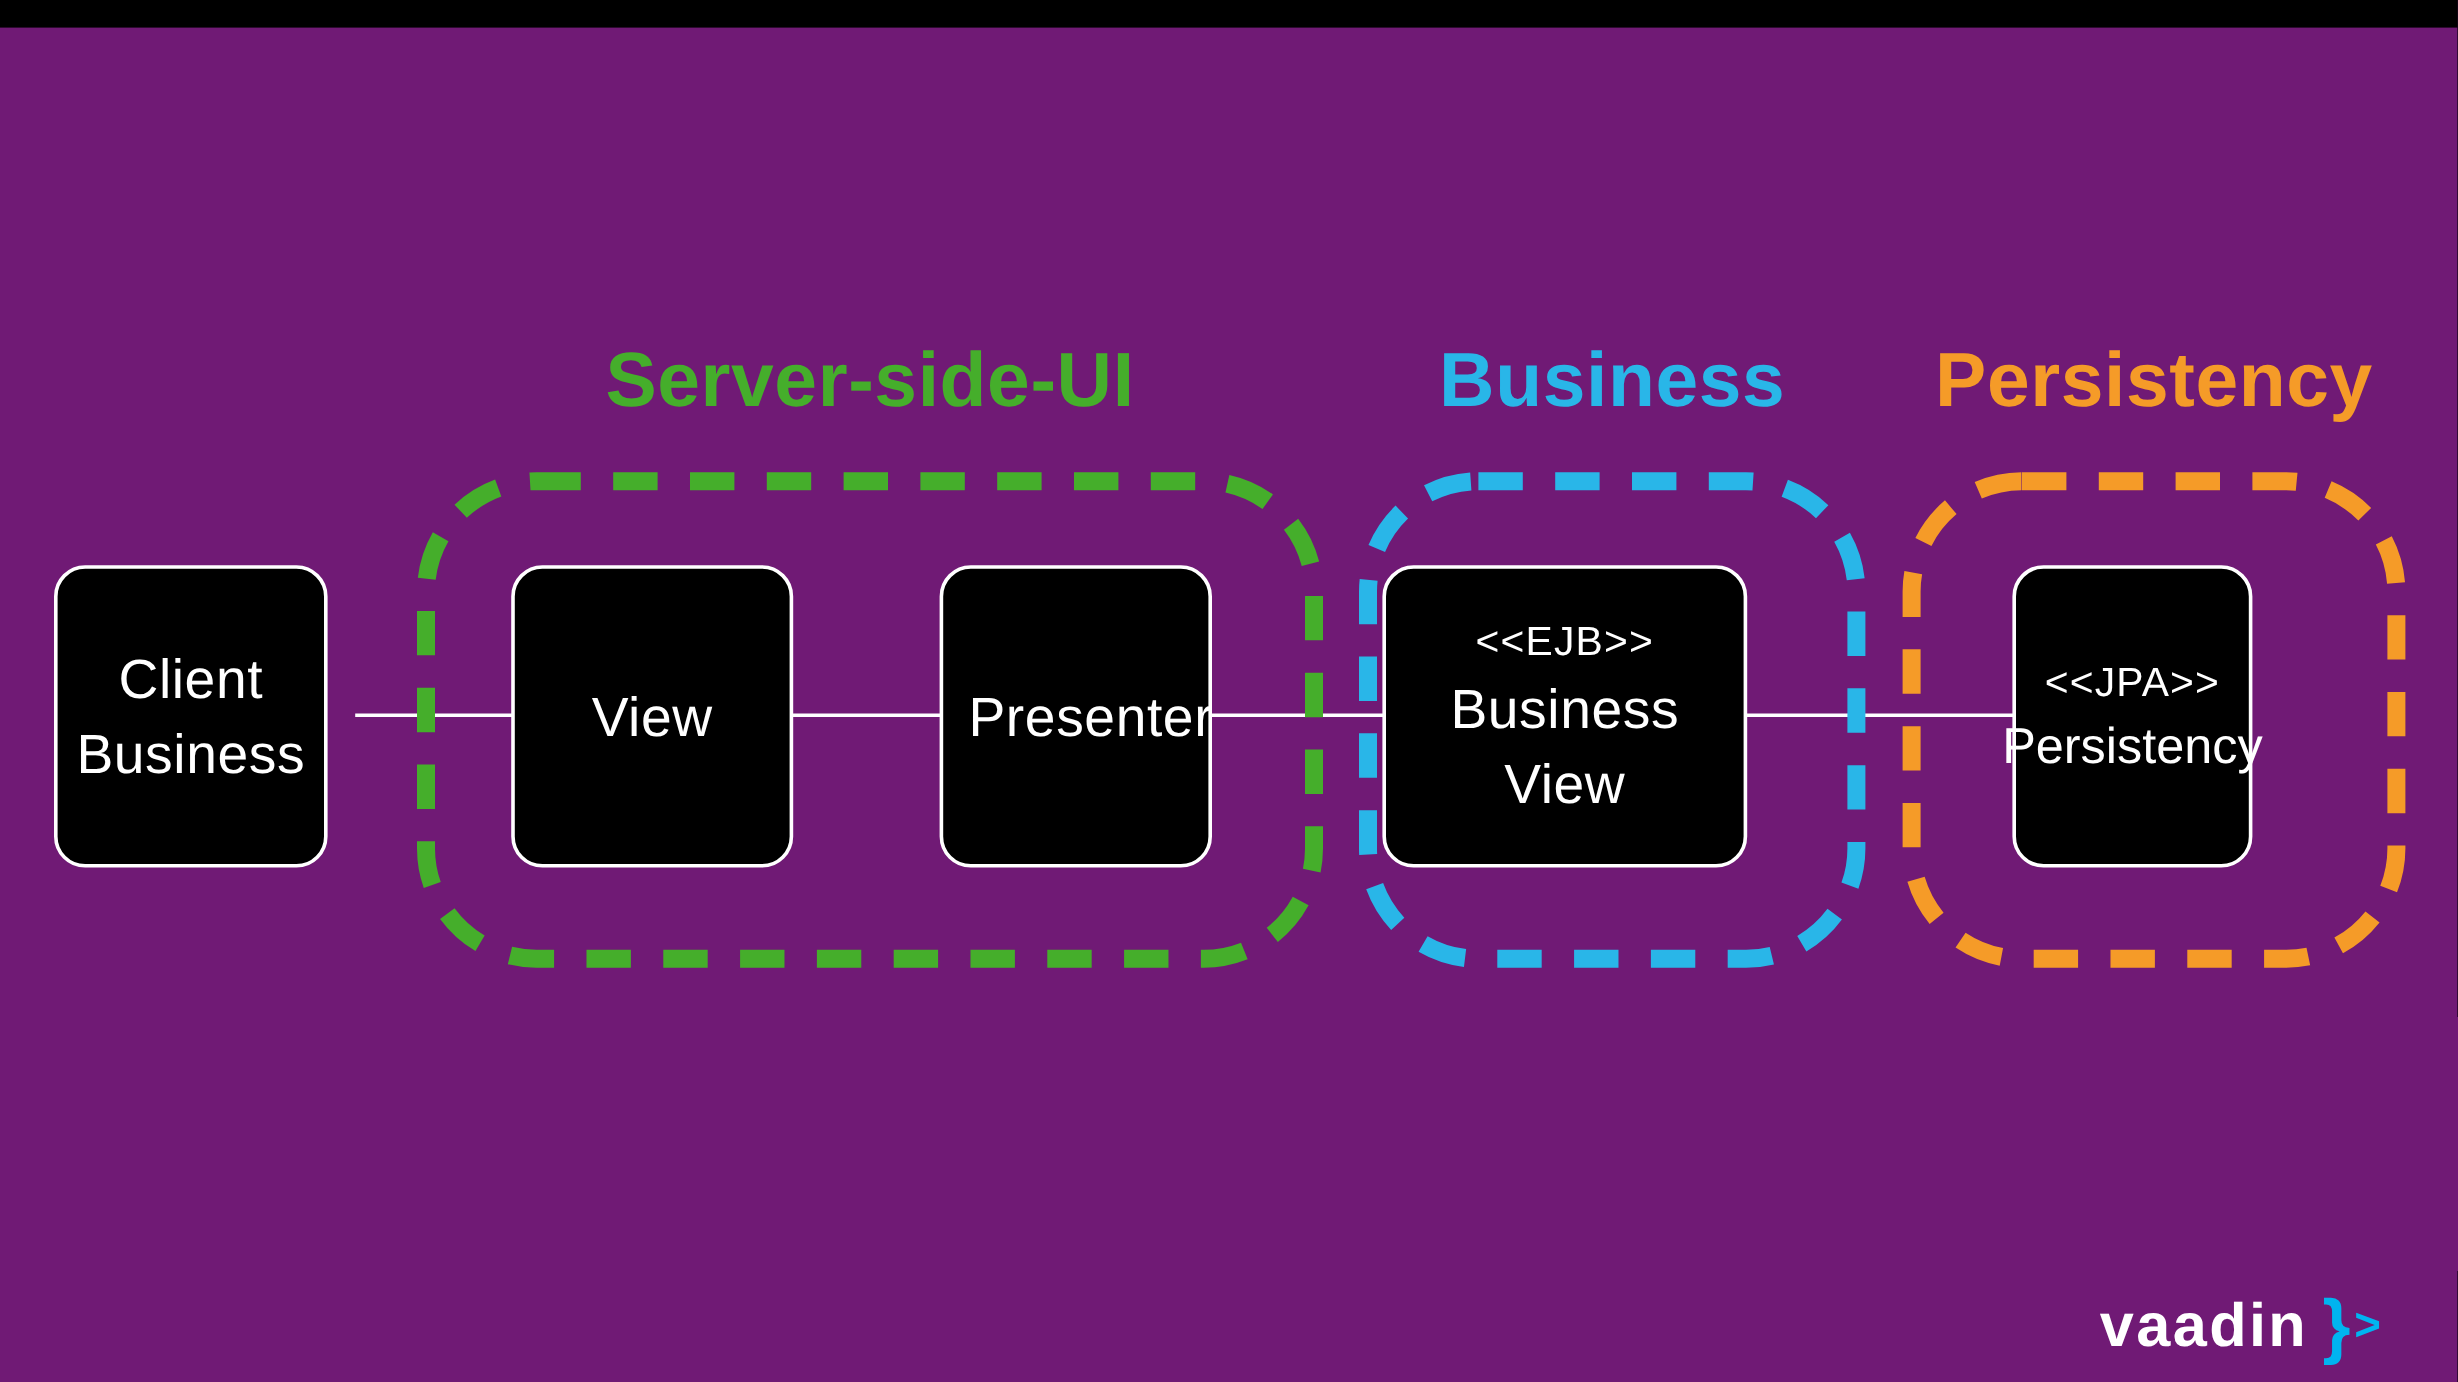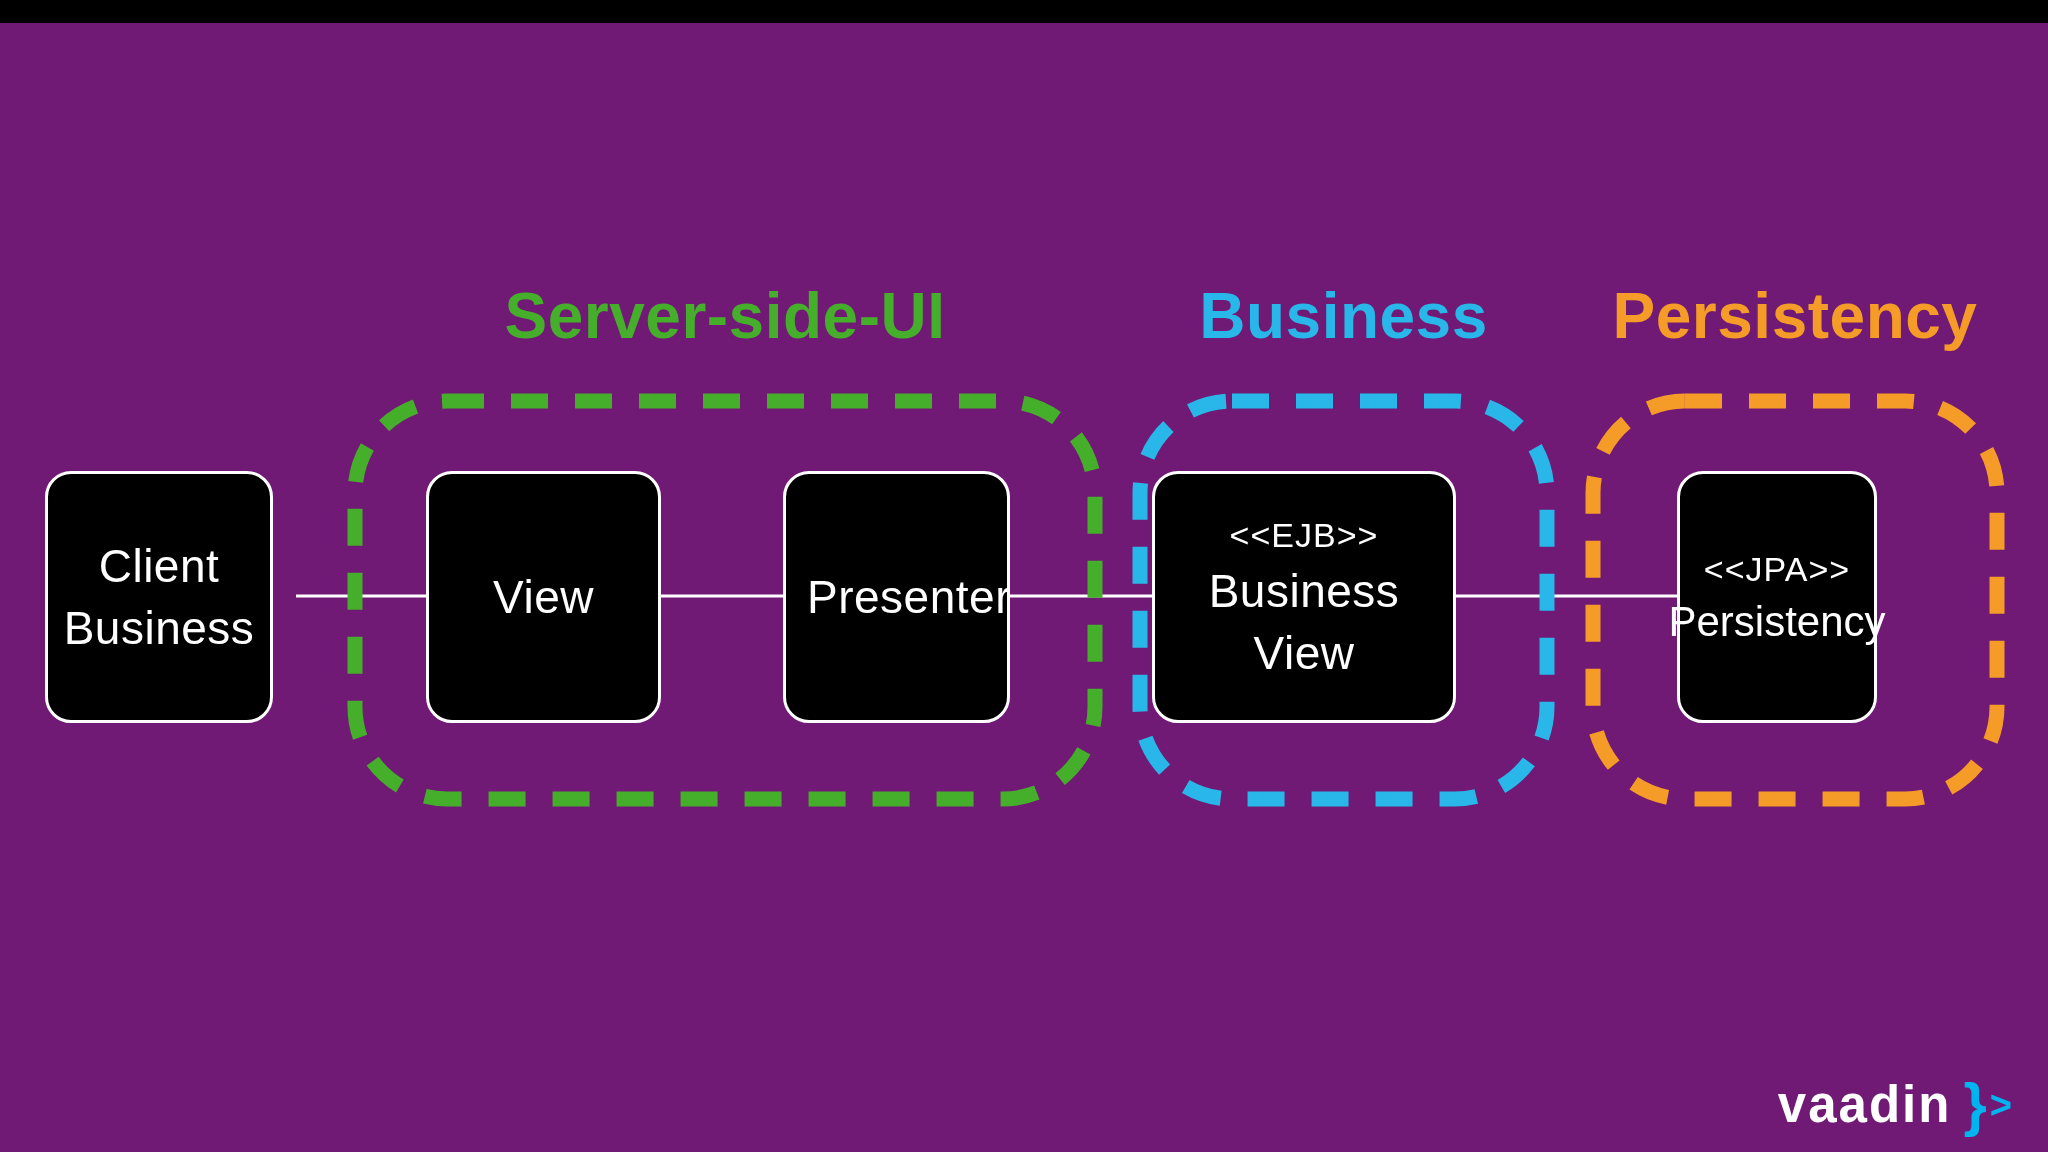--- a/index.html
+++ b/index.html
@@ -61,21 +61,21 @@
     letter-spacing: 1px;
   }
   .node-label-small {
     font-size: 42px;
     line-height: 56px;
     font-weight: 300;
   }
   .logo {
     position: absolute;
     top: 1048px;
-    right: 36px;
+    right: 64px;
     height: 68px;
     display: flex;
   }
   .logo-word {
     color: #ffffff;
     font-size: 51px;
     font-weight: bold;
     letter-spacing: 2px;
     line-height: 68px;
   }

